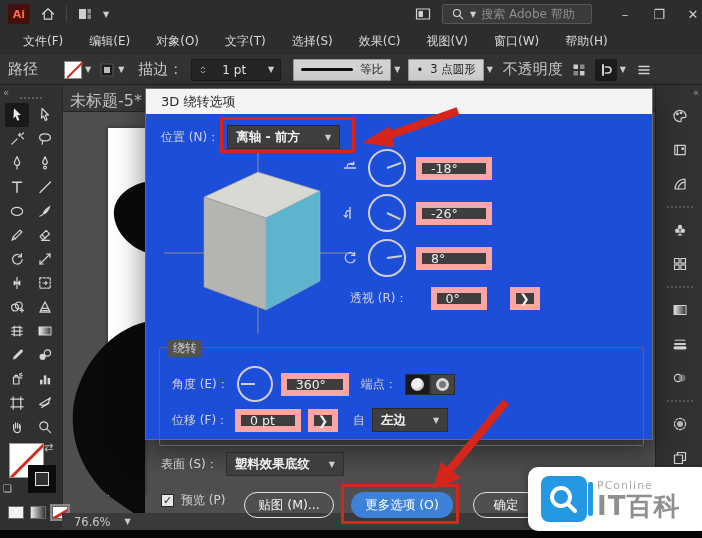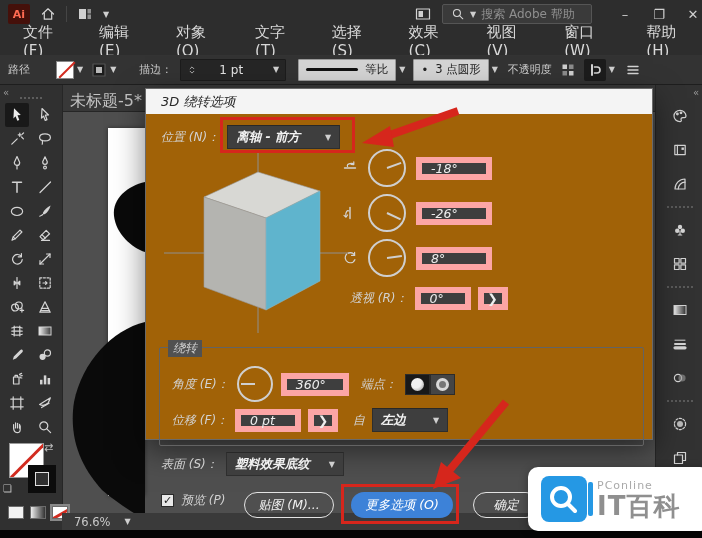--- a/index.html
+++ b/index.html
@@ -8,37 +8,37 @@
     -webkit-font-smoothing:antialiased;color:#d6d6d6;font-size:12px;}
   .abs{position:absolute;}
   .row{display:flex;align-items:center;}
   .ico{display:inline-flex;align-items:center;justify-content:center;}
   .ico svg{display:block;}
 
   
   #titlebar{left:0;top:0;width:702px;height:28px;background:#2d2d2d;}
   #menubar{left:0;top:28px;width:702px;height:27px;background:#2d2d2d;border-bottom:1px solid #232323;
     display:flex;align-items:center;padding-left:10px;gap:0;}
-  .menu-item{padding:0 13px;height:27px;display:flex;align-items:center;color:#d9d9d9;font-size:15px;cursor:default;}
+  .menu-item{padding:0 13px;height:27px;display:flex;align-items:center;color:#d9d9d9;font-size:12px;cursor:default;}
   #controlbar{left:0;top:55px;width:702px;height:30px;background:#333333;border-bottom:1px solid #1e1e1e;
     display:flex;align-items:center;gap:8px;padding:0 8px;box-sizing:border-box;}
   .ai-logo{width:22px;height:20px;background:#45100a;color:#ff6b52;font-weight:bold;font-size:11px;
     display:flex;align-items:center;justify-content:center;border-radius:2px;}
   .win-btn{width:34px;height:24px;display:flex;align-items:center;justify-content:center;color:#cfcfcf;font-size:13px;}
   #searchbox{display:flex;align-items:center;gap:5px;background:#3a3a3a;border:1px solid #555;
     border-radius:2px;height:20px;padding:0 8px;color:#8f8f8f;width:150px;box-sizing:border-box;}
   .chip{background:#262626;border:1px solid #1c1c1c;color:#e3e3e3;height:20px;display:flex;
-    align-items:center;padding:0 6px;gap:22px;border-radius:1px;}
+    align-items:center;padding:0 6px;gap:14px;border-radius:1px;}
   .chip-light{background:#d4d4d4;color:#222;border:1px solid #9a9a9a;height:20px;display:flex;
     align-items:center;padding:0 7px;gap:7px;border-radius:1px;font-size:11.5px;}
   .chev{font-size:8px;color:#cfcfcf;}
   .swatch-none{width:16px;height:16px;background:#fff;position:relative;border:1px solid #888;}
   .swatch-none:before{content:"";position:absolute;left:-1px;top:7px;width:22px;height:2px;
     background:#d22b1f;transform:rotate(-45deg);}
-  .lbl{color:#c9c9c9;font-size:11px;white-space:nowrap;}
+  .lbl{color:#c9c9c9;font-size:15px;white-space:nowrap;}
 
   
   #leftdock{left:0;top:85px;width:62px;height:445px;background:#303030;border-right:1px solid #262626;}
   .dots-handle{width:22px;border-top:2px dotted #5d5d5d;margin:4px auto 2px auto;}
   #toolgrid{display:grid;grid-template-columns:24px 24px;justify-content:center;column-gap:4px;row-gap:0;}
   .tool{width:24px;height:24px;display:flex;align-items:center;justify-content:center;border-radius:2px;}
   .tool.active{background:#191919;}
   .collapse{color:#9a9a9a;font-size:10px;}
 
   
@@ -57,22 +57,22 @@
 
   
   #tabbar{left:62px;top:85px;width:593px;height:26px;background:#383838;border-bottom:1px solid #262626;}
   .tab-label{position:absolute;left:8px;top:6px;color:#c4c4c4;font-size:16px;white-space:nowrap;}
   #artboard{left:108px;top:128px;width:37px;height:368px;background:#ffffff;box-shadow:0 0 4px rgba(0,0,0,.45);}
   #statusbar{left:62px;top:513px;width:640px;height:17px;background:#3a3a3a;display:flex;align-items:center;
     gap:14px;padding-left:12px;color:#c9c9c9;font-size:11.5px;box-sizing:border-box;}
   #bottomstrip{left:0;top:530px;width:702px;height:8px;background:#060606;}
 
   
-  #dialog{left:145px;top:88px;width:508px;height:352px;background:#a16207;border:1px solid #6a6a6a;
-    box-shadow:0 10px 28px rgba(0,0,0,.5);box-sizing:border-box;font-style:italic;}
+  #dialog{left:145px;top:88px;width:508px;height:352px;background:#1d4ed8;border:1px solid #6a6a6a;
+    box-shadow:0 10px 28px rgba(0,0,0,.5);box-sizing:border-box;}
   #dialog-title{position:absolute;left:0;top:0;width:100%;height:25px;background:#f4f4f4;color:#2a2a2a;
     font-size:13px;display:flex;align-items:center;padding-left:15px;box-sizing:border-box;}
   .dlabel{color:#d2d2d2;font-size:12px;white-space:nowrap;}
   .dd{background:#3e3e3e;border:1px solid #2e2e2e;border-top-color:#282828;color:#f2f2f2;font-weight:bold;
     height:24px;display:flex;align-items:center;justify-content:space-between;padding:4px 8px;box-sizing:border-box;font-size:12.5px;}
   .field{background:#3e3e3e;border:6px solid #fca5a5;color:#eeeeee;height:23px;display:flex;align-items:center;
     padding:0 9px;box-sizing:border-box;font-size:12.5px;}
   .dial{border-radius:50%;border:2px solid #cfcfcf;position:relative;background:transparent;}
   .needle{position:absolute;left:50%;top:50%;height:2px;background:#cfcfcf;transform-origin:0 50%;margin-top:-1px;}
   .groupbox{position:absolute;left:13px;top:258px;width:483px;height:97px;border:1px solid #636363;border-radius:2px;}
@@ -164,21 +164,21 @@
     </div>
     <div class="row" style="gap:3px;">
       <span class="ico">
           <svg width="16" height="16" viewBox="0 0 16 16" fill="none" stroke="#d4d4d4" stroke-width="1.2" stroke-linecap="round" stroke-linejoin="round">
             <rect x="2" y="2" width="12" height="12" fill="#1c1c1c" stroke="#555"></rect>
             <rect x="5" y="5" width="6" height="6" fill="#b9b9b9" stroke="none"></rect>
           </svg>
         </span>
       <span class="chev">▼</span>
     </div>
-    <span class="lbl" style="margin-left:15px;">描边：</span>
+    <span class="lbl" style="margin-left:6px;">描边：</span>
     <div class="chip">
       <span class="ico">
           <svg width="10" height="14" viewBox="0 0 16 16" fill="none" stroke="#d4d4d4" stroke-width="1.2" stroke-linecap="round" stroke-linejoin="round">
             <path d="M5 6 L8 3 L11 6"></path>
             <path d="M5 10 L8 13 L11 10"></path>
           </svg>
         </span>
       <span>1 pt</span>
       <span class="chev" style="margin-left:8px;">▼</span>
     </div>
@@ -566,21 +566,21 @@
               <path d="M12.6 2.4 V5.4 H9.6"></path>
             </svg>
           </span>
           <div class="dial" style="width: 34px; height: 34px;">
             <div class="needle" style="width: 15px; transform: rotate(-8deg);"></div>
           </div>
           <div class="field" style="width: 76px;">8°</div>
         </div>
       </div>
 
-    <div class="row abs" style="left:204px;top:198px;gap:7px;align-items:center;">
+    <div class="row abs" style="left:204px;top:198px;gap:23px;align-items:center;">
       <span class="dlabel">透视 (R)：</span>
       <div class="field" style="width:56px;">
         <span>0°</span>
       </div>
       <div class="field" style="width:24px;justify-content:center;">❯</div>
     </div>
 
     <div class="groupbox">
       <div class="grouplabel">绕转</div>
       <div class="row" style="position:absolute;left:12px;top:18px;gap:8px;">

